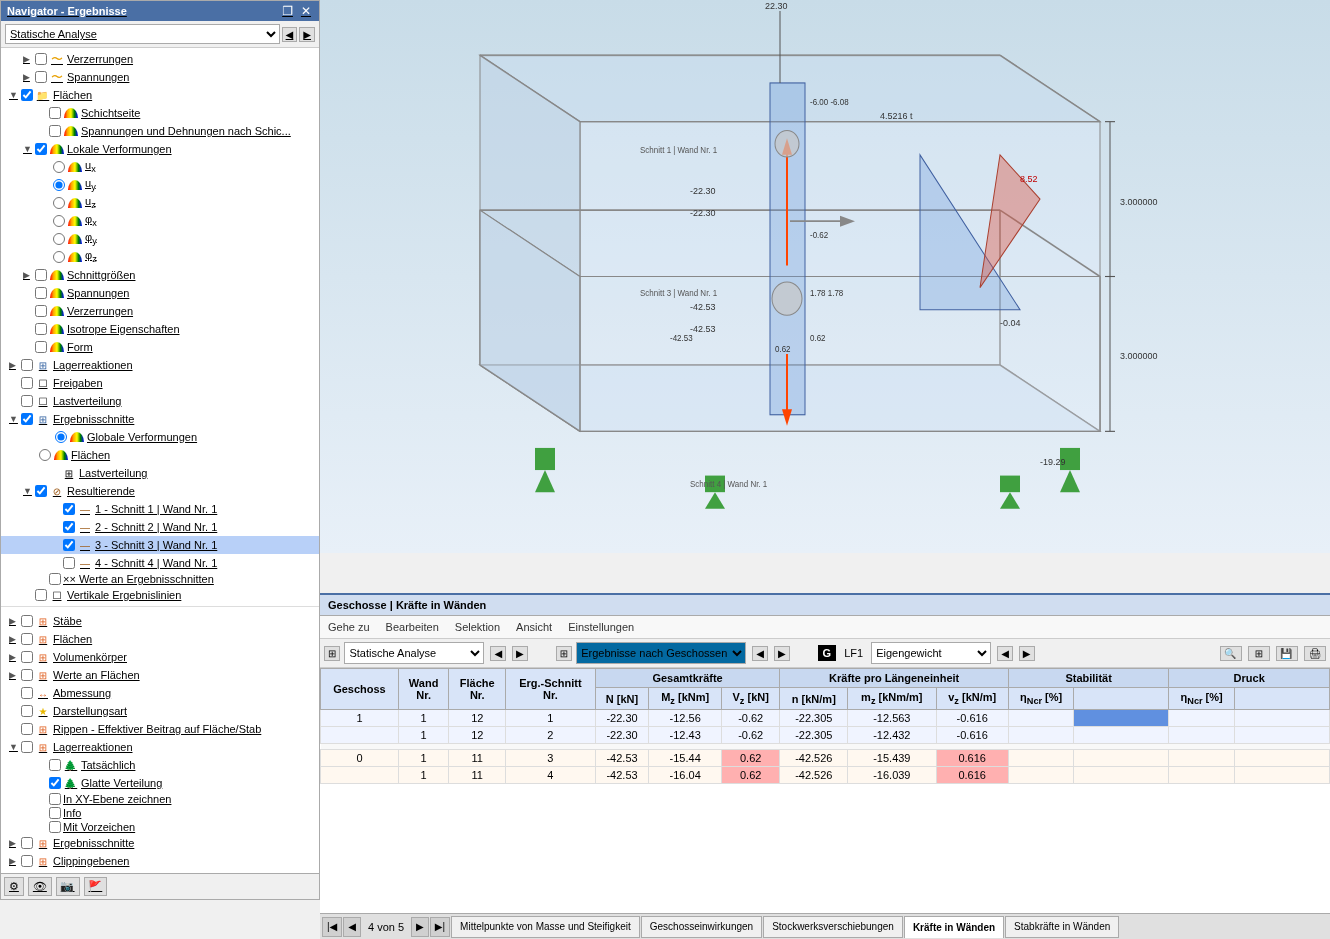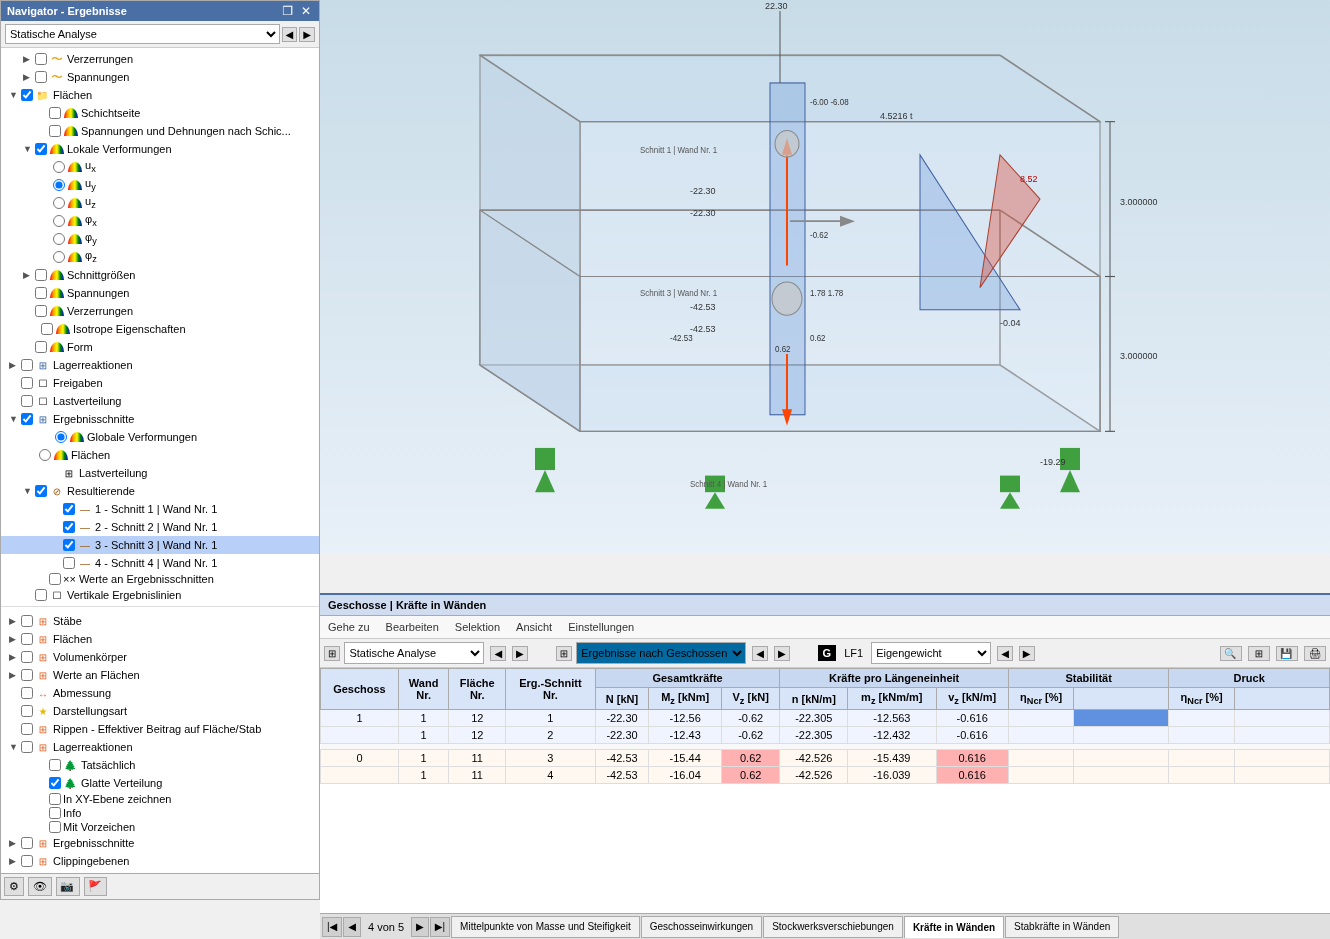--- a/index.html
+++ b/index.html
@@ -8,20 +8,21 @@
     
     .navigator-panel {
       position: absolute;
       left: 0; top: 0;
       width: 320px;
       height: 900px;
       background: #f5f5f5;
       border: 1px solid #aaa;
       display: flex;
       flex-direction: column;
+      text-decoration: underline;
     }
 
     .navigator-titlebar {
       background: #4a6fa5;
       color: white;
       padding: 3px 6px;
       font-size: 11px;
       font-weight: bold;
       display: flex;
       justify-content: space-between;
@@ -431,21 +432,21 @@
 
     <div class="tree-item" style="padding-left:22px">
       <span style="width:10px;display:inline-block"></span>
       <input type="checkbox" class="tree-checkbox" style="">
       <span class="tree-icon">
           <span class="icon-rainbow"></span>
         </span>
       <span class="tree-label">Verzerrungen</span>
     </div>
 
-    <div class="tree-item" style="padding-left:28px">
+    <div class="tree-item" style="padding-left:22px">
       <span style="width:10px;display:inline-block"></span>
       <input type="checkbox" class="tree-checkbox" style="">
       <span class="tree-icon">
           <span class="icon-rainbow"></span>
         </span>
       <span class="tree-label">Isotrope Eigenschaften</span>
     </div>
 
     <div class="tree-item" style="padding-left:22px">
       <span style="width:10px;display:inline-block"></span>

